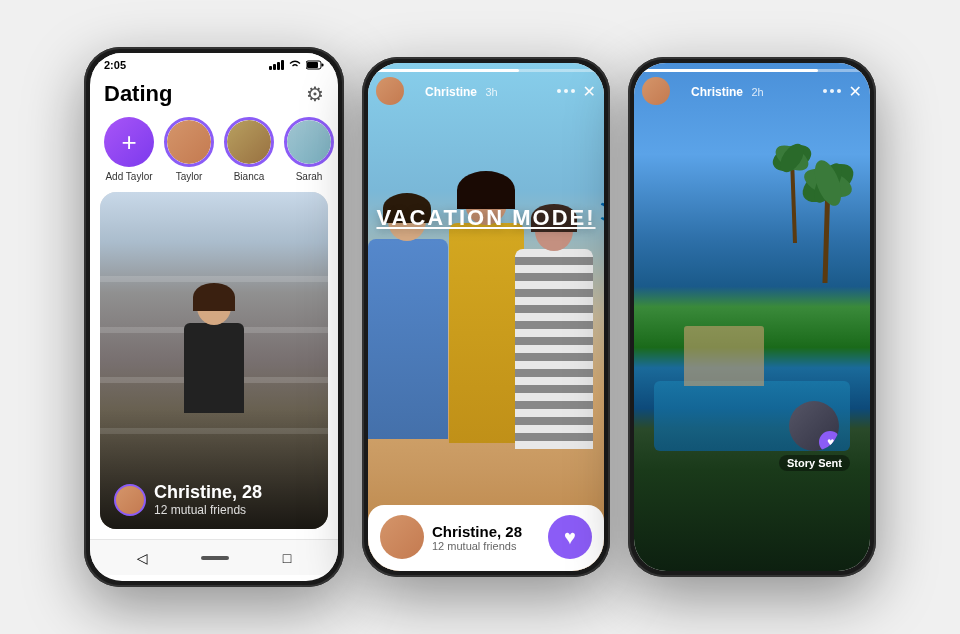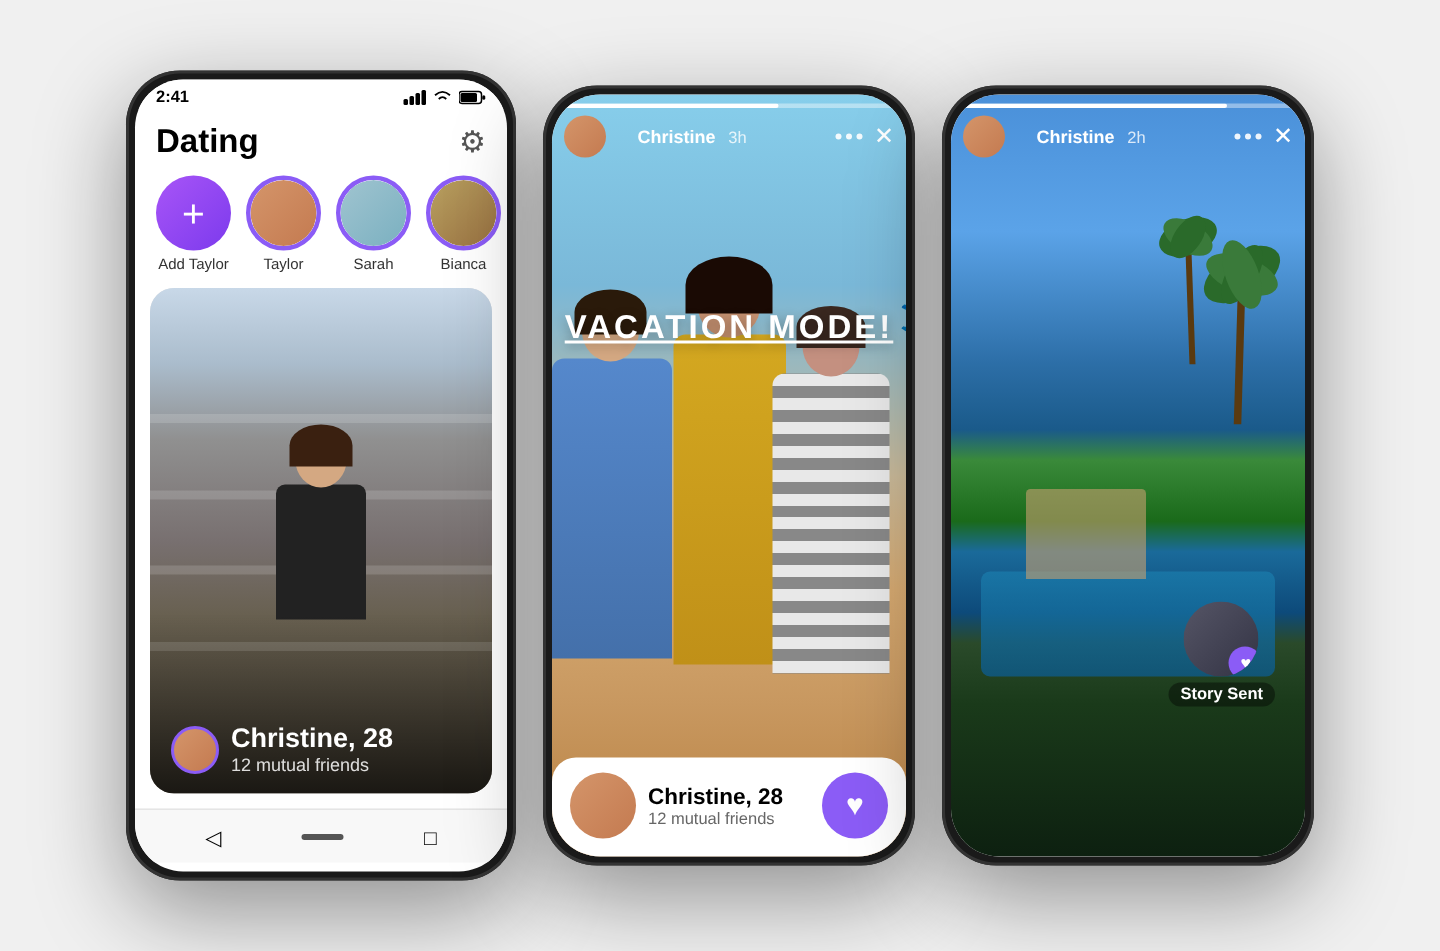--- a/index.html
+++ b/index.html
@@ -425,21 +425,21 @@
   </style>
 </head>
 <body>
 
 <div class="phones-container">
 
   <div class="phone phone-1">
     <div class="phone-inner">
 
       <div class="status-bar">
-        <span>2:41</span>
+        <span>2:05</span>
         <div class="status-icons">
           <div class="status-icon-bar">
             <div class="bar bar1"></div>
             <div class="bar bar2"></div>
             <div class="bar bar3"></div>
             <div class="bar bar4"></div>
           </div>
           <svg width="14" height="10" viewBox="0 0 14 10">
             <path d="M7 8.5 L8.2 7.3 L7 8.5 L5.8 7.3 Z" fill="#000"></path>
             <path d="M4.5 6 Q7 3.5 9.5 6" stroke="#000" stroke-width="1.2" fill="none"></path>
@@ -471,30 +471,30 @@
 
           <div class="story-item">
             <div class="story-avatar has-story">
               <div style="width:100%;height:100%;background:linear-gradient(135deg,#d4956a,#c47a50);border-radius:50%;"></div>
             </div>
             <span class="story-label">Taylor</span>
           </div>
 
           <div class="story-item">
             <div class="story-avatar has-story">
-              <div style="width:100%;height:100%;background:linear-gradient(135deg,#a0c4d0,#7ab0c0);border-radius:50%;"></div>
-            </div>
-            <span class="story-label">Sarah</span>
+              <div style="width:100%;height:100%;background:linear-gradient(135deg,#b8a060,#987040);border-radius:50%;"></div>
+            </div>
+            <span class="story-label">Bianca</span>
           </div>
 
           <div class="story-item">
             <div class="story-avatar has-story">
-              <div style="width:100%;height:100%;background:linear-gradient(135deg,#b8a060,#987040);border-radius:50%;"></div>
-            </div>
-            <span class="story-label">Bianca</span>
+              <div style="width:100%;height:100%;background:linear-gradient(135deg,#a0c4d0,#7ab0c0);border-radius:50%;"></div>
+            </div>
+            <span class="story-label">Sarah</span>
           </div>
         </div>
 
         <div class="profile-card">
 
           <div class="photo-card-1">
 
             <div style="position:absolute;bottom:0;left:0;right:0;top:0;overflow:hidden;">
               <div style="position:absolute;left:0;right:0;top:25%;height:6px;background:rgba(255,255,255,0.15);"></div>
               <div style="position:absolute;left:0;right:0;top:40%;height:6px;background:rgba(255,255,255,0.15);"></div>

